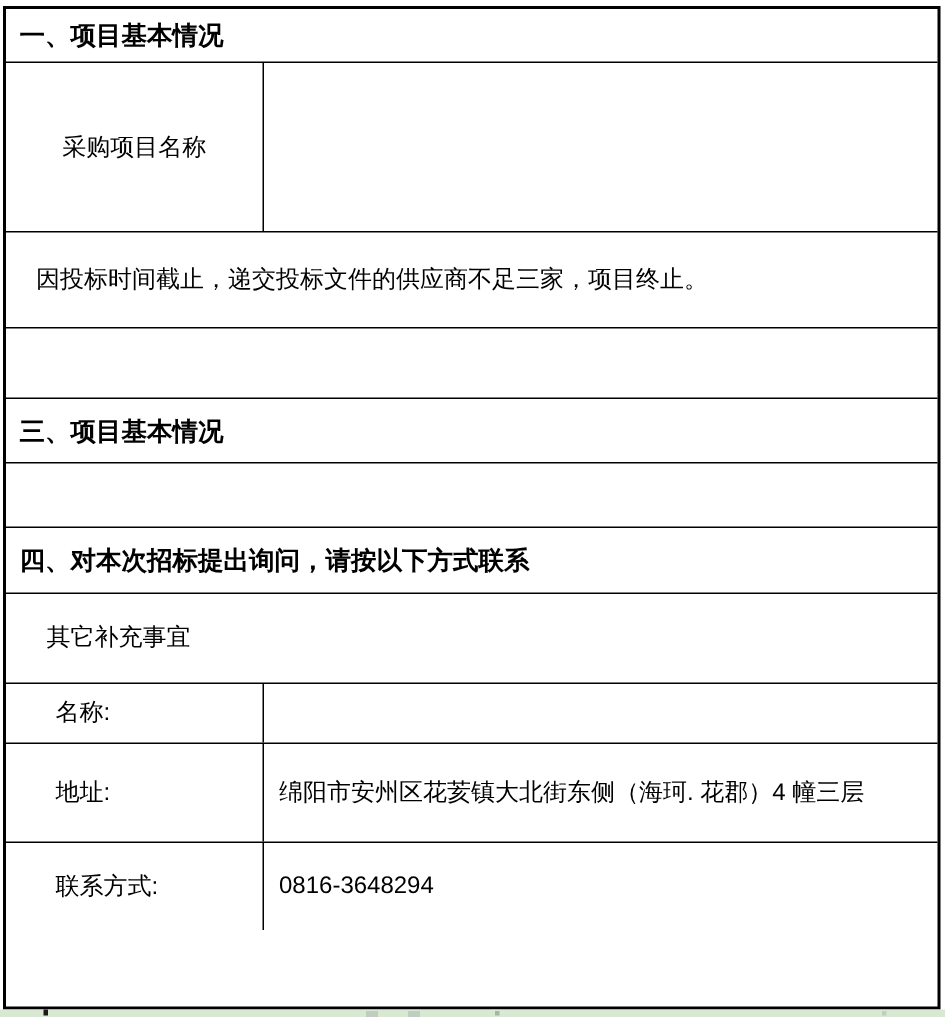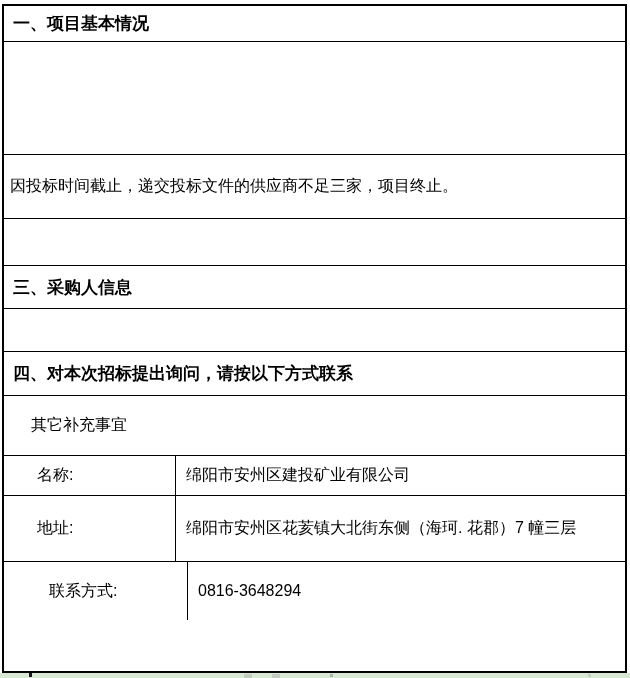--- a/index.html
+++ b/index.html
@@ -27,29 +27,29 @@
     flex-direction: column;
     background: #ffffff;
   }
   .row {
     box-sizing: border-box;
     border-bottom: 1px solid #000000;
     display: flex;
     align-items: center;
     flex: 0 0 auto;
   }
-  .row:last-child { border-bottom: none; padding-left: 12px; }
+  .row:last-child { border-bottom: none; }
   .section-header {
     font-weight: bold;
     font-size: 17px;
     padding-left: 9px;
   }
   .plain-text {
     font-size: 16px;
-    padding-left: 6px;
+    padding-left: 20px;
   }
   .indent-text {
     font-size: 16px;
     padding-left: 27px;
   }
   .label-cell {
     box-sizing: border-box;
     width: 172px;
     flex: 0 0 172px;
     height: 100%;
@@ -103,58 +103,58 @@
 </head>
 <body style="background: rgb(255, 255, 255);">
 
 <div class="doc-table">
 
   <div class="row section-header h-s1">
     <span>一、项目基本情况</span>
   </div>
 
   <div class="row h-projrow">
+    <div class="label-cell label-centered">
+      <span>采购项目名称</span>
+    </div>
   </div>
 
 
   <div class="row plain-text h-reason">
     <span>因投标时间截止，递交投标文件的供应商不足三家，项目终止。</span>
   </div>
 
   <div class="row h-empty1"></div>
 
   <div class="row section-header h-s3">
-    <span>三、采购人信息</span>
+    <span>三、项目基本情况</span>
   </div>
 
   <div class="row h-empty2"></div>
 
   <div class="row section-header h-s4">
     <span>四、对本次招标提出询问，请按以下方式联系</span>
   </div>
 
   <div class="row indent-text h-buyer">
     <span>其它补充事宜</span>
   </div>
 
   <div class="row h-name">
     <div class="label-cell label-left">
       <span>名称:</span>
     </div>
-    <div class="value-cell">
-      <span>绵阳市安州区建投矿业有限公司</span>
-    </div>
   </div>
 
   <div class="row h-addr">
     <div class="label-cell label-left">
       <span>地址:</span>
     </div>
     <div class="value-cell">
-      <span>绵阳市安州区花荄镇大北街东侧（海珂. 花郡）7 幢三层</span>
+      <span>绵阳市安州区花荄镇大北街东侧（海珂. 花郡）4 幢三层</span>
     </div>
   </div>
 
   <div class="row h-phone">
     <div class="label-cell label-left">
       <span>联系方式:</span>
     </div>
     <div class="value-cell">
       <span>0816-3648294</span>
     </div>

